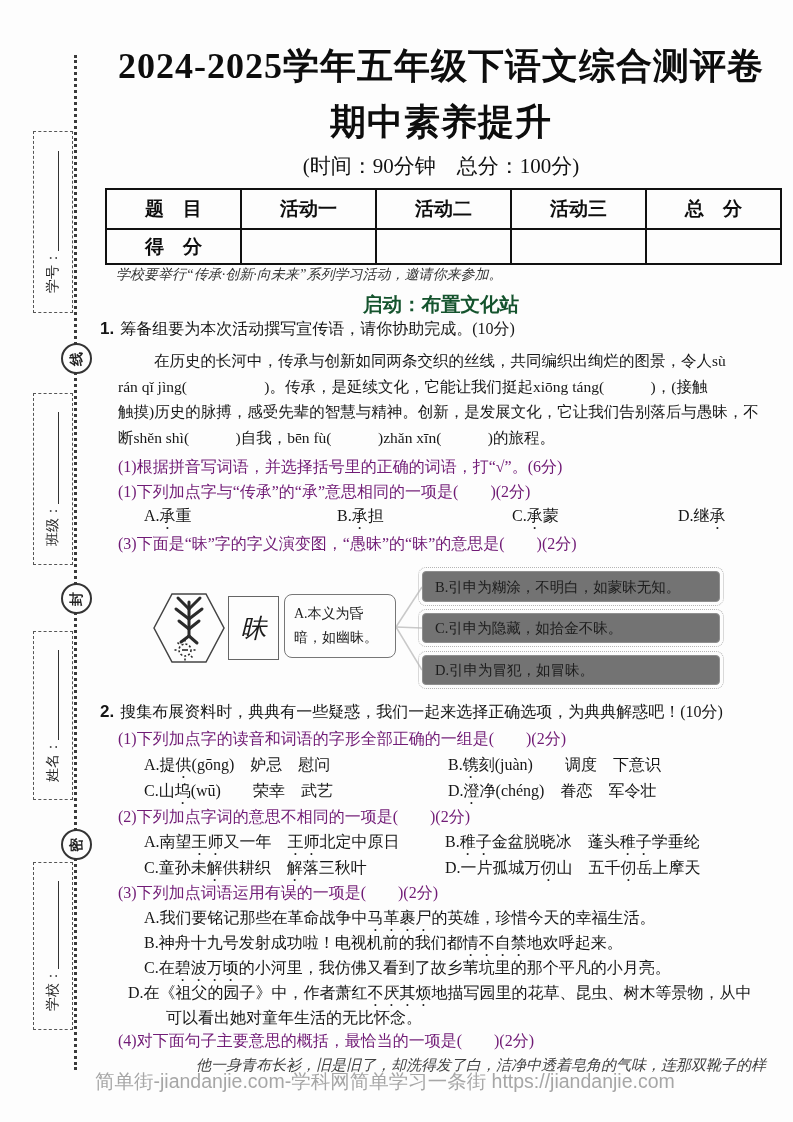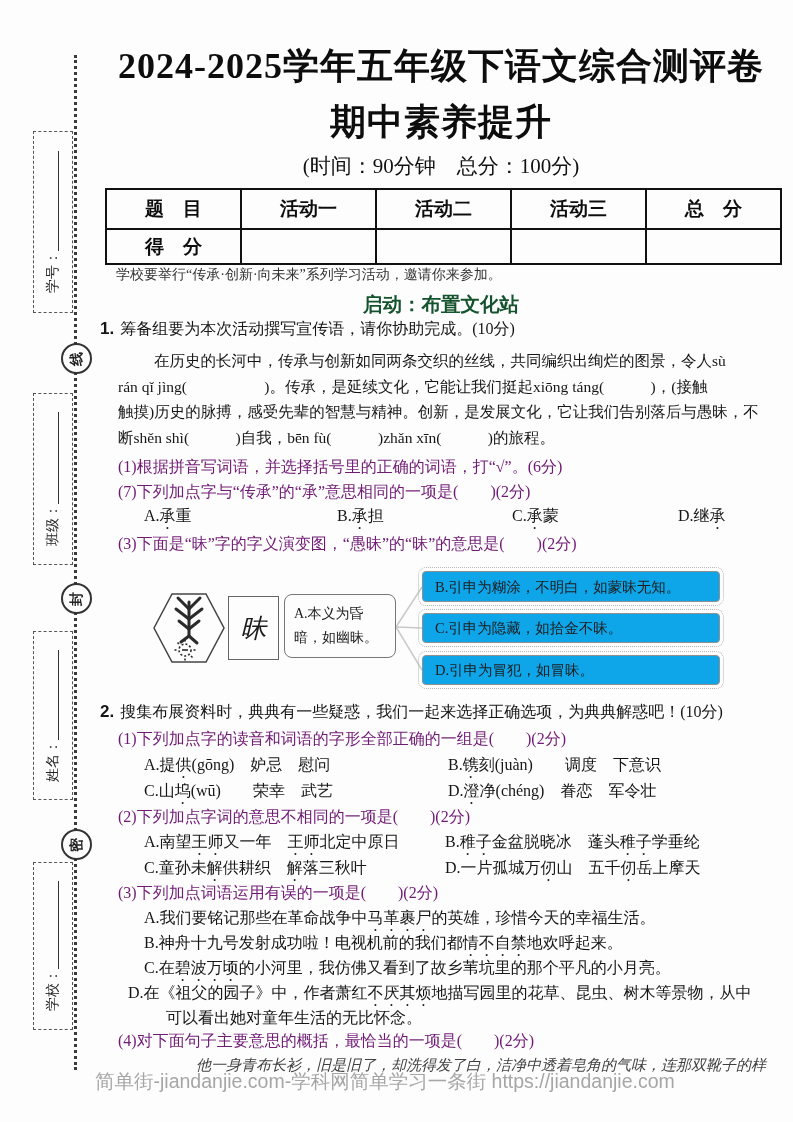--- a/index.html
+++ b/index.html
@@ -2,21 +2,21 @@
 <html><head>
 <meta charset="utf-8">
 <style>
   html,body{margin:0;padding:0;background:#e8e8e8;}
   .page{
     position:relative;width:793px;height:1122px;background:#fdfdfd;
     overflow:hidden;margin:0 auto;
     font-family:"Liberation Serif","DejaVu Serif",serif;color:#1c1c1c;
   }
   .abs{position:absolute;}
-  .kai{font-family:"Liberation Serif","DejaVu Serif",serif;text-align:center;}
+  .kai{font-family:"Liberation Serif","DejaVu Serif",serif;font-style:italic;text-align:center;}
   
   .seal-line{left:74px;top:55px;height:1015px;width:0;border-left:3px dotted #3a3a3a;}
   .vfield{left:33px;width:38px;border:1px dashed #555;background:#fdfdfd;}
   .vfield-inner{
     position:absolute;left:50%;top:50%;transform:translate(-50%,-50%) rotate(-90deg);
     white-space:nowrap;font-size:14px;color:#222;
   }
   .fline{display:inline-block;border-bottom:1.5px solid #333;height:1em;vertical-align:-2px;}
   .seal{
     left:61px;width:27px;height:27px;border:2px solid #333;border-radius:50%;
@@ -49,21 +49,21 @@
     -webkit-text-emphasis:filled dot #1c1c1c;-webkit-text-emphasis-position:under left;
     text-emphasis:filled dot #1c1c1c;text-emphasis-position:under left;
   }
   
   .diagram{left:100px;top:565px;width:682px;height:132px;}
   .dg{position:absolute;}
   .mei-box{left:128px;top:31px;width:49px;height:62px;border:1.5px solid #666;background:#fdfdfd;
     display:flex;align-items:center;justify-content:center;font-size:26px;font-style:italic;}
   .abox{left:184px;top:29px;width:112px;height:64px;border:1.5px solid #777;border-radius:8px;
     font-size:14px;line-height:24px;padding:7px 6px 0 9px;box-sizing:border-box;background:#fdfdfd;}
-  .rbox{left:322px;width:298px;border:1px solid #8f8f8f;border-radius:4px;background:#0ea5e9;
+  .rbox{left:322px;width:298px;border:1px solid #8f8f8f;border-radius:4px;background:#737373;
     font-size:14.5px;box-sizing:border-box;padding-left:12px;
     outline:1px dotted #b5b5b5;outline-offset:3px;}
   .bbox{top:6px;height:31px;line-height:30px;}
   .cbox{top:48px;height:30px;line-height:29px;}
   .dbox{top:90px;height:30px;line-height:29px;padding-left:12px;}
   
   .handwritten{left:196px;top:1056px;font-size:15px;color:#3f3f3f;white-space:nowrap;font-style:italic;}
   .watermark{left:95px;top:1068px;font-size:19.5px;color:#a6a6a6;white-space:nowrap;
     font-family:"Liberation Sans","DejaVu Sans",sans-serif;}
 </style>
@@ -134,21 +134,21 @@
   <div class="abs stem" style="left:100px;top:319px;"><span class="qnum">1.</span><span>筹备组要为本次活动撰写宣传语，请你协助完成。(10分)</span></div>
 
   <div class="abs para" style="top:348px;">
     <div class="indent">在历史的长河中，传承与创新如同两条交织的丝线，共同编织出绚烂的图景，令人sù</div>
     <div>rán qǐ jìng(　　　　　)。传承，是延续文化，它能让我们挺起xiōng táng(　　　)，(接触</div>
     <div>触摸)历史的脉搏，感受先辈的智慧与精神。创新，是发展文化，它让我们告别落后与愚昧，不</div>
     <div>断shěn shì(　　　)自我，bēn fù(　　　)zhǎn xīn(　　　)的旅程。</div>
   </div>
 
   <div class="abs sub" style="top:457px;">(1)根据拼音写词语，并选择括号里的正确的词语，打“√”。(6分)</div>
-  <div class="abs sub" style="top:482px;">(7)下列加点字与“传承”的“承”意思相同的一项是(　　)(2分)</div>
+  <div class="abs sub" style="top:482px;">(1)下列加点字与“传承”的“承”意思相同的一项是(　　)(2分)</div>
 
   <div class="abs optrow" style="top:506px;">
     <span class="opt" style="left:44px;"><span>A.</span><span class="em">承</span><span>重</span></span>
     <span class="opt" style="left:237px;"><span>B.</span><span class="em">承</span><span>担</span></span>
     <span class="opt" style="left:412px;"><span>C.</span><span class="em">承</span><span>蒙</span></span>
     <span class="opt" style="left:578px;"><span>D.继</span><span class="em">承</span></span>
   </div>
 
   <div class="abs sub" style="top:534px;">(3)下面是“昧”字的字义演变图，“愚昧”的“昧”的意思是(　　)(2分)</div>
 

